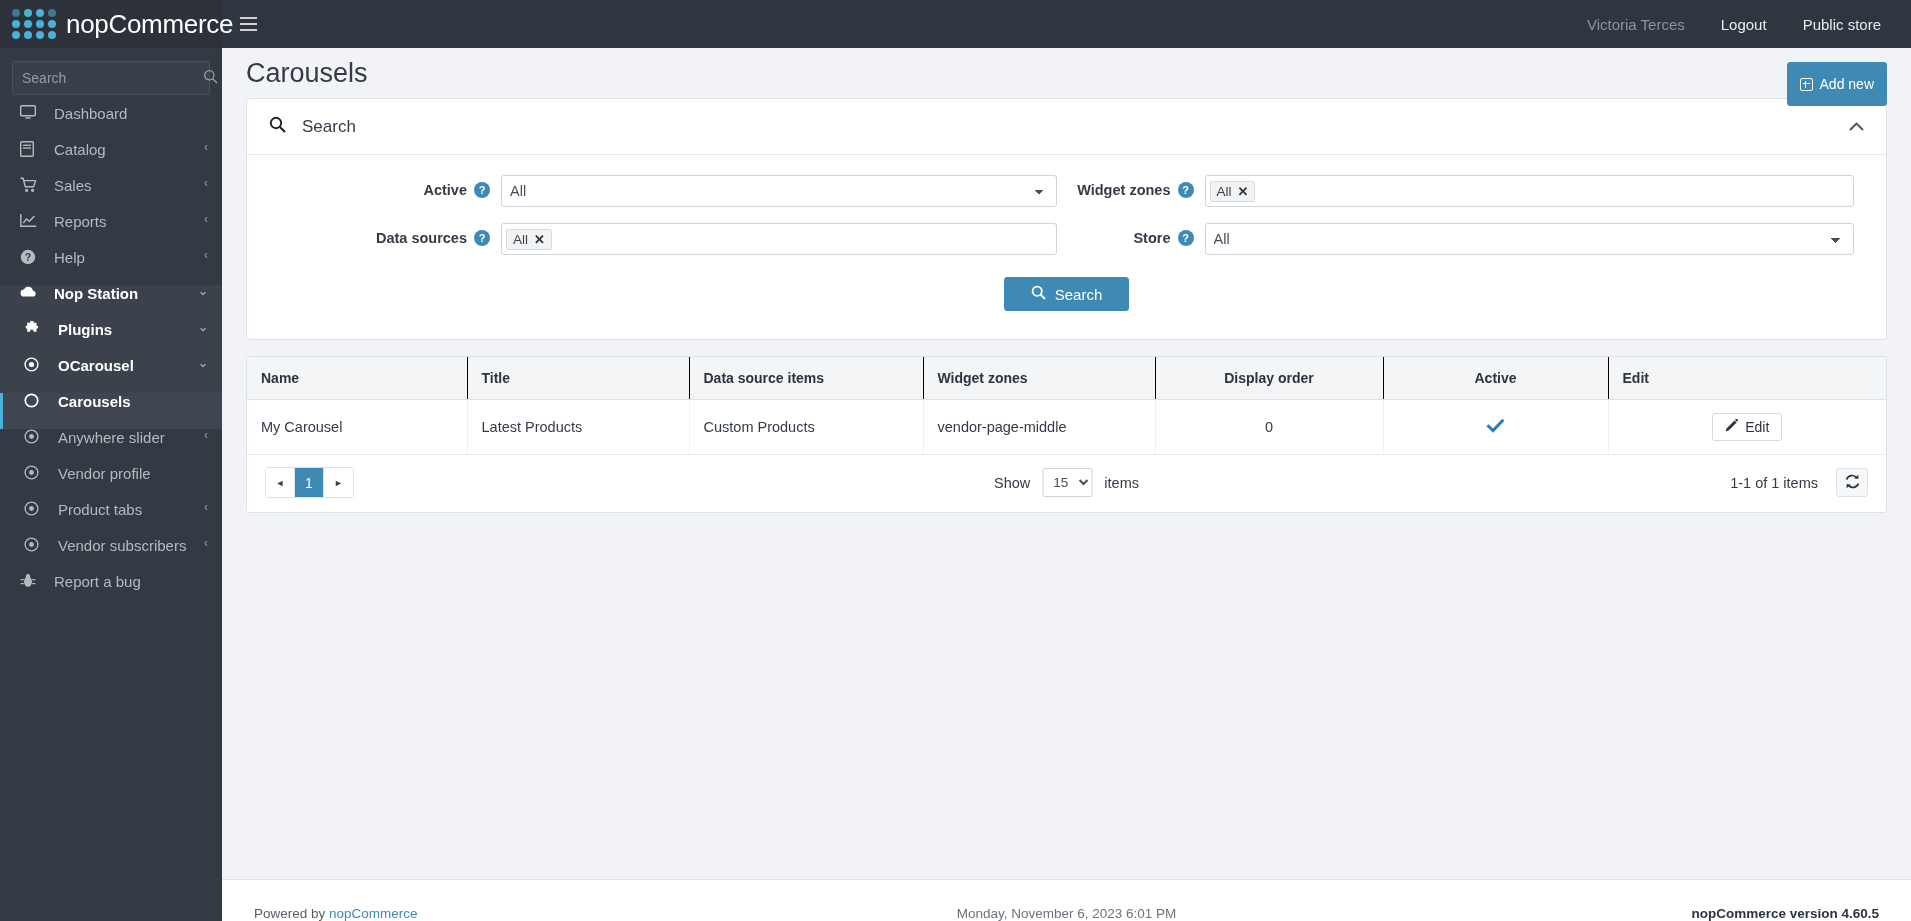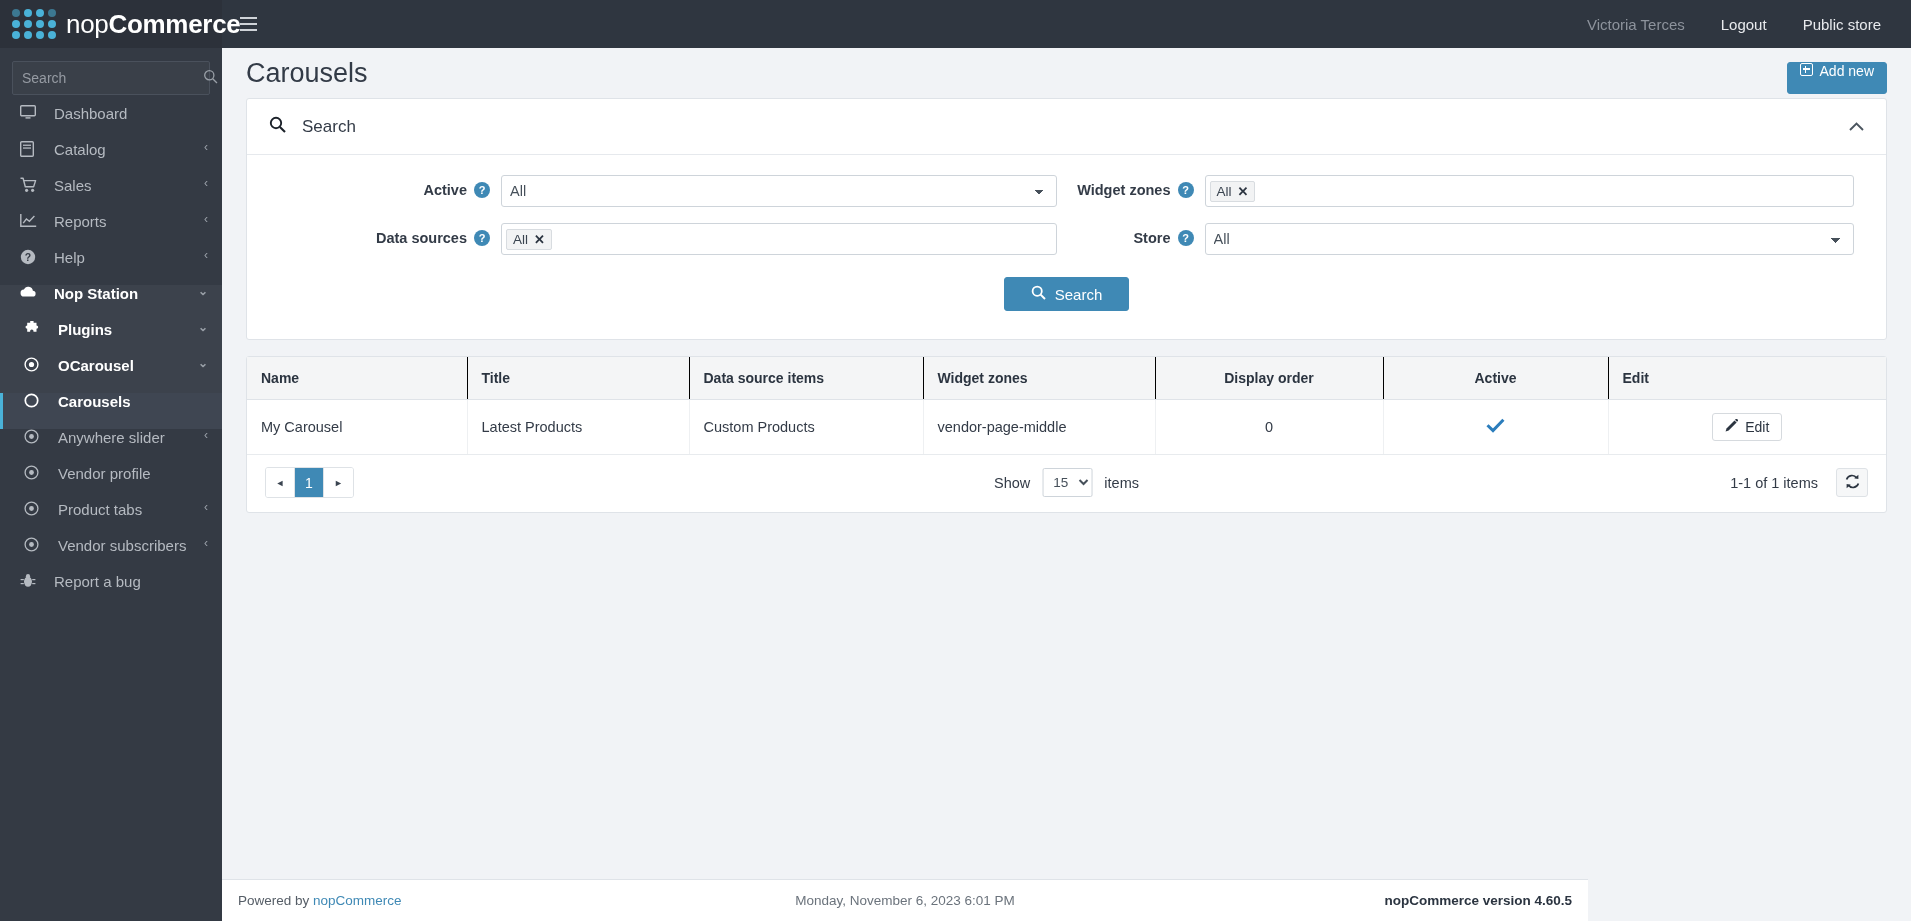--- a/index.html
+++ b/index.html
@@ -17,21 +17,21 @@
     z-index: 30;
   }
   .brand {
     width: 222px; height: 48px; background: #2c313a;
     display: flex; align-items: center; padding-left: 12px;
   }
   .brand-dots { display: grid; grid-template-columns: repeat(4, 9px); grid-gap: 3px; margin-right: 9px; }
   .brand-dots i { width: 8px; height: 8px; border-radius: 50%; background: #4ab2d8; display: block; }
   .brand-dots i.d0 { opacity: .55; }
   .brand-text { font-size: 26px; color: #fff; letter-spacing: -.3px; line-height: 1; }
-  .brand-text b { font-weight: 700; }
+  .brand-text b { font-weight: 400; }
   .brand-text span { font-weight: 300; }
 
   .hamburger {
     width: 52px; height: 48px; display: flex; align-items: center; justify-content: center;
     cursor: pointer;
   }
   .hamburger svg { display: block; }
 
   .topbar-right {
     margin-left: auto; display: flex; align-items: center; gap: 36px;
@@ -85,22 +85,22 @@
     width: 1689px; height: 873px; background: #f1f3f6;
   }
   .page-head {
     height: 50px; display: flex; align-items: center;
     padding: 0 24px 0 24px; position: relative;
   }
   .page-title { font-size: 27px; color: #333b47; font-weight: 400; }
   .btn-addnew {
     position: absolute; right: 24px; top: 14px;
     background: #3f89b5; color: #fff; border: 1px solid #3f89b5; border-radius: 3px;
-    height: 32px; padding: 0 12px; font-size: 14px;
-    display: flex; gap: 7px; cursor: pointer;
+    height: 44px; padding: 0 12px; font-size: 14px;
+    display: flex; align-items: center; gap: 7px; cursor: pointer;
     font-family: inherit;
   }
   .btn-addnew .plusbox {
     width: 13px; height: 13px; border: 1.6px solid #fff; border-radius: 2px;
     position: relative; display: inline-block; flex: none;
   }
   .btn-addnew .plusbox::before, .btn-addnew .plusbox::after {
     content: ""; position: absolute; background: #fff;
   }
   .btn-addnew .plusbox::before { left: 2px; right: 2px; top: 4.2px; height: 1.6px; }
@@ -212,23 +212,23 @@
     font-size: 14.5px; color: #333b47;
   }
   .btn-refresh {
     width: 32px; height: 29px; background: #f6f7f8; border: 1px solid #dee2e6;
     border-radius: 3px; display: flex; align-items: center; justify-content: center;
     cursor: pointer; color: #2b3440;
   }
 
   
   .footer {
-    position: absolute; bottom: 0; left: 222px; width: 1366px; height: 42px;
+    position: absolute; bottom: 0; left: 222px; width: 1689px; height: 42px;
     background: #fff; border-top: 1px solid #dfe3e8;
-    display: flex; align-items: center; padding: 0 16px; font-size: 13.5px; color: #555d66;
+    display: flex; align-items: flex-end; padding: 0 32px; font-size: 13.5px; color: #555d66;
   }
   .footer .mid { position: absolute; left: 50%; transform: translateX(-50%); color: #6b737c; }
   .footer .right { margin-left: auto; font-weight: 700; color: #2b3440; }
   .footer a { color: #3f89b5; text-decoration: none; }
 </style>
 </head>
 <body>
 
 <div class="topbar">
   <div class="brand">

